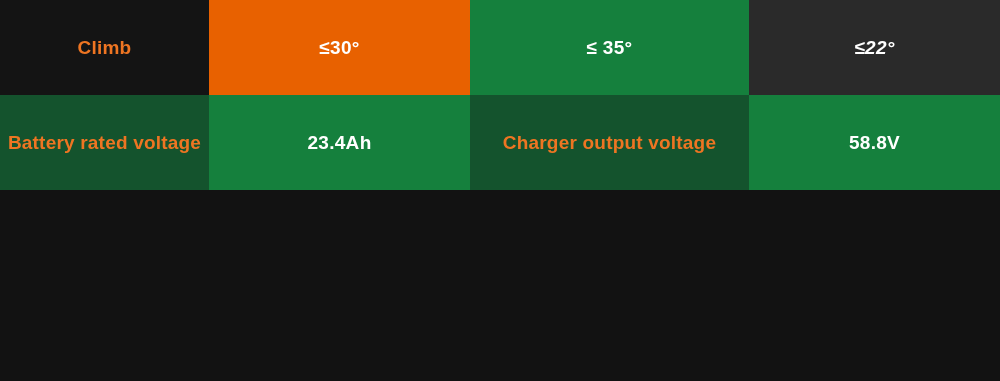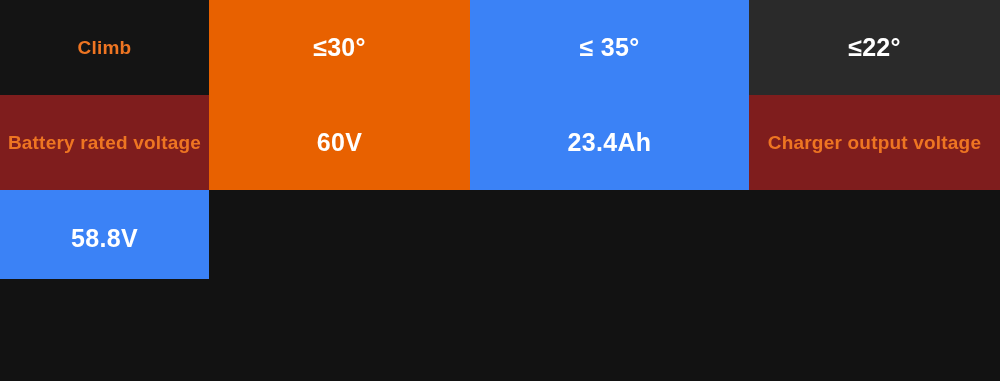--- a/index.html
+++ b/index.html
@@ -29,32 +29,32 @@
     line-height: 1.22;
   }
   
   .cell.label {
     color: #ee7522;
     font-weight: bold;
     font-size: 19px;
     letter-spacing: 0.2px;
   }
   .cell.label.dark  { background: #141414; }
-  .cell.label.light { background: #7f1d1d; }
+  .cell.label.light { background: #14532d; }
 
   
   .cell.value {
     color: #ffffff;
     font-weight: bold;
-    font-size: 25px;
+    font-size: 19px;
     letter-spacing: 0.3px;
   }
   .cell.value.col-a { background: #e86100; }
-  .cell.value.col-b { background: #3b82f6; }
-  .cell.value.col-c { background: #2a2a2a; }
+  .cell.value.col-b { background: #15803d; }
+  .cell.value.col-c { background: #2a2a2a; font-style: italic; }
 </style>
 </head>
 <body>
 
 <div id="spec-table">
 
   <div class="cell label dark">
     <span>Climb</span>
   </div>
   <div class="cell value col-a">
@@ -63,23 +63,20 @@
   <div class="cell value col-b">
     <span>≤ 35°</span>
   </div>
   <div class="cell value col-c">
     <span>≤22°</span>
   </div>
 
   <div class="cell label light">
     <span>Battery rated voltage</span>
   </div>
-  <div class="cell value col-a">
-    <span>60V</span>
-  </div>
 
   <div class="cell value col-b">
     <span>23.4Ah</span>
   </div>
 
   <div class="cell label light">
     <span>Charger output voltage</span>
   </div>
   <div class="cell value col-b">
     <span>58.8V</span>

